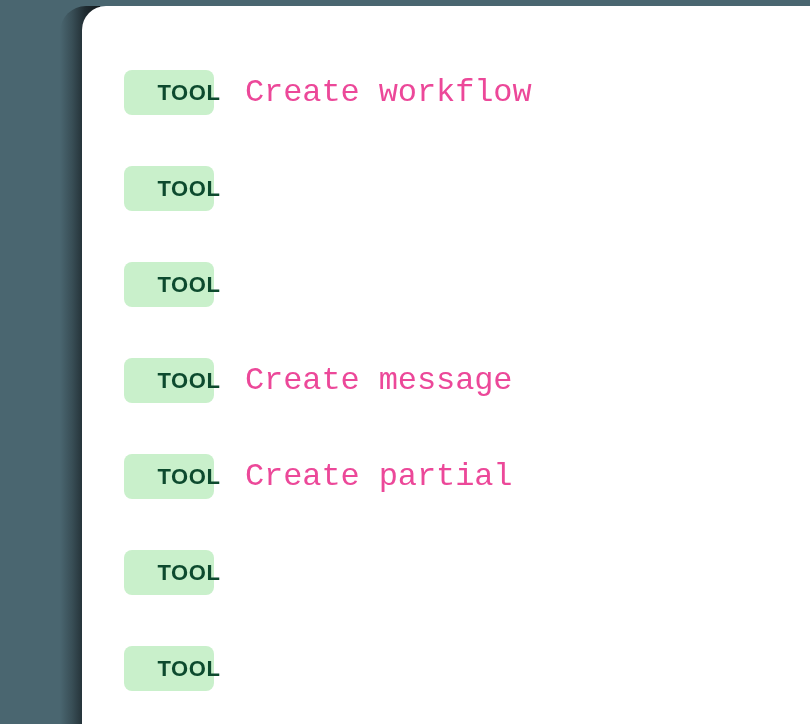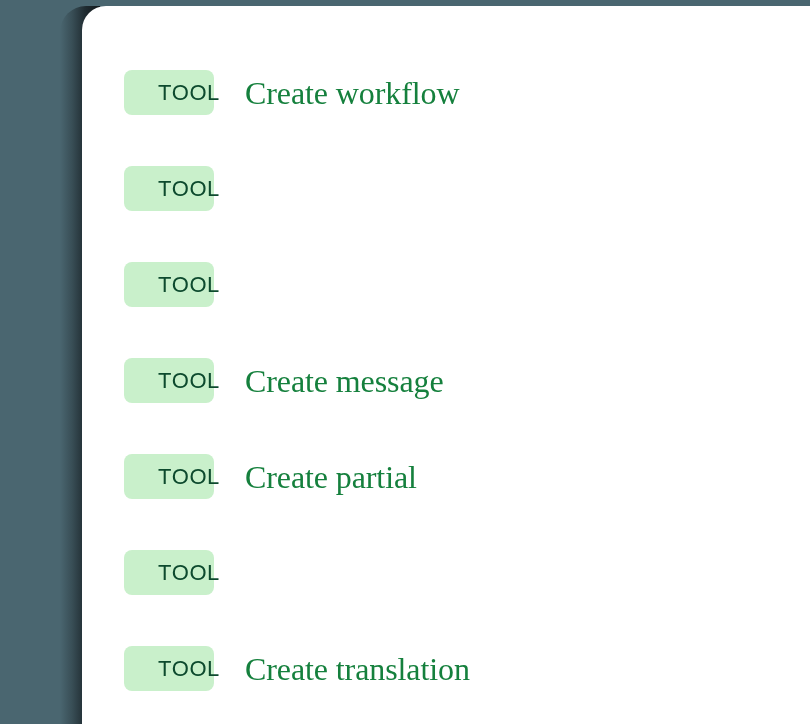--- a/index.html
+++ b/index.html
@@ -83,36 +83,36 @@
     height: 45px;
     box-sizing: border-box;
     display: flex;
     align-items: center;
     justify-content: center;
     background: #c9f0cb;
     color: #0d4a2e;
     border-radius: 8px;
     font-size: 22px;
     line-height: 1;
-    font-weight: 400;
+    font-weight: 700;
     letter-spacing: 0.6px;
     font-family: "Liberation Sans", sans-serif;
     user-select: none;
     padding-left: 40px;
   }
 
   .tool-label {
     margin-left: 31px;
-    color: #15803d;
+    color: #ec4899;
     font-size: 32px;
     line-height: 40px;
     font-weight: 400;
     letter-spacing: -0.1px;
     white-space: nowrap;
-    font-family: Liberation Serif, serif;
+    font-family: Liberation Mono, monospace;
   }
 </style>
 </head>
 <body>
 
 <div class="stage">
 
   <div class="panel-shadow"></div>
 
   <div class="panel">
@@ -133,18 +133,17 @@
         </li>
         <li class="tool-row" style="top: 448px;">
           <span class="tool-badge">TOOL</span>
           <span class="tool-label">Create partial</span>
         </li>
         <li class="tool-row" style="top: 544px;">
           <span class="tool-badge">TOOL</span>
         </li>
         <li class="tool-row" style="top: 640px;">
           <span class="tool-badge">TOOL</span>
-          <span class="tool-label">Create translation</span>
         </li>
       </ul>
   </div>
 
 </div>
 
 </body></html>

